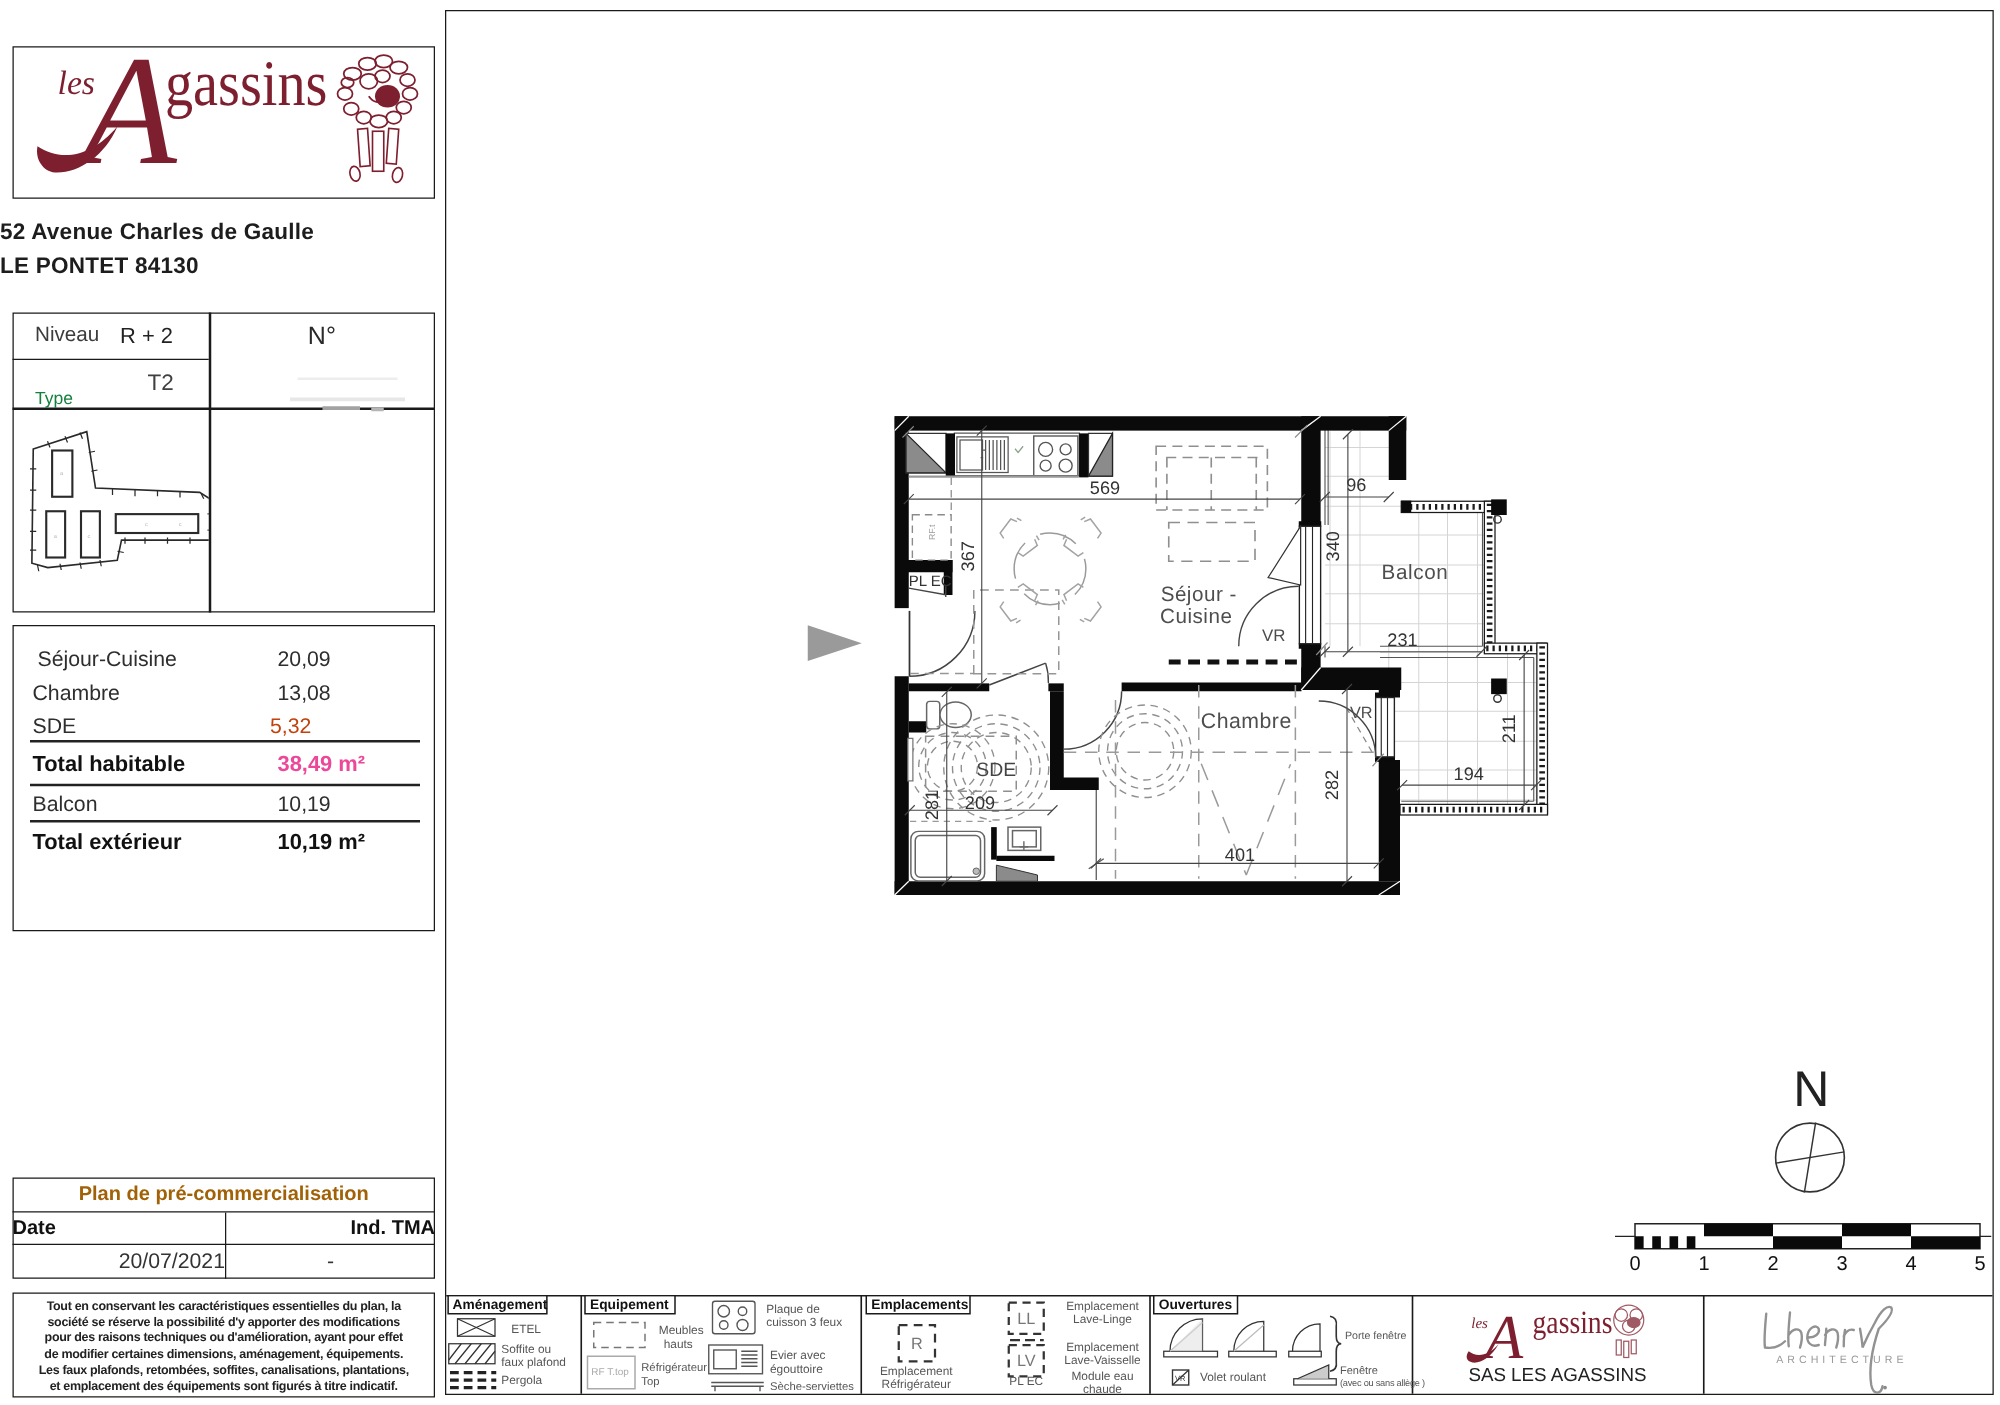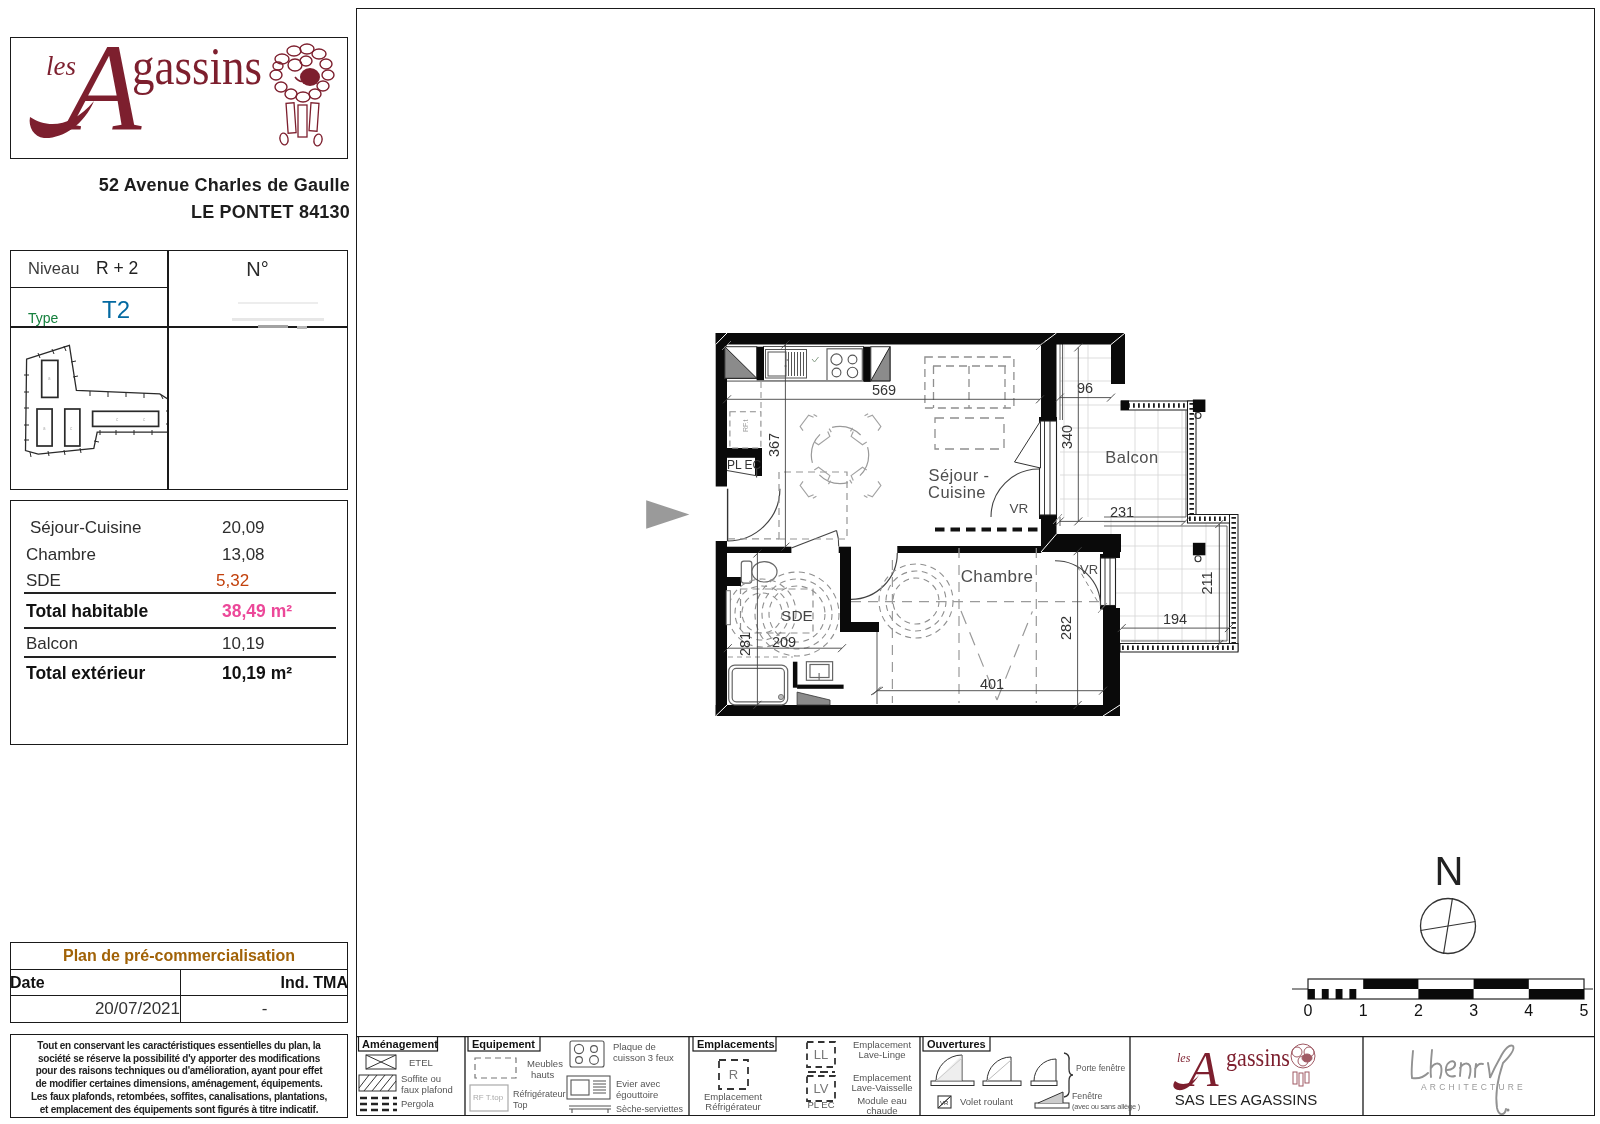--- a/index.html
+++ b/index.html
@@ -46,37 +46,37 @@
 <g stroke="#7d1f2e" stroke-width="1.3" fill="#fff">
 <rect x="277" y="66" width="8" height="30" transform="rotate(-4 281 80)"></rect>
 <rect x="288" y="68" width="9" height="32"></rect>
 <rect x="300" y="66" width="8" height="28" transform="rotate(4 304 80)"></rect>
 <ellipse cx="274" cy="102" rx="4" ry="6" transform="rotate(-12 274 102)"></ellipse>
 <ellipse cx="308" cy="103" rx="4" ry="6" transform="rotate(12 308 103)"></ellipse>
 </g>
 </svg>
 </div>
 
-<div class="abs" style="left:0;top:172px;width:350px;text-align:right;font-weight:bold;font-size:18px;line-height:27px;color:#1d1d1d;letter-spacing:0.2px">52 Avenue Charles de Gaulle<br>LE PONTET 84130</div>
+<div class="abs" style="left:0;top:172px;width:350px;text-align:left;font-weight:bold;font-size:18px;line-height:27px;color:#1d1d1d;letter-spacing:0.2px">52 Avenue Charles de Gaulle<br>LE PONTET 84130</div>
 
 <div class="box" style="left:10px;top:250px;width:338px;height:240px"></div>
 
 <div class="abs" style="left:167px;top:250px;width:1.6px;height:240px;background:#1a1a1a"></div>
 
 <div class="abs" style="left:10px;top:287px;width:157px;height:1.4px;background:#1a1a1a"></div>
 
 <div class="abs" style="left:10px;top:326px;width:338px;height:1.6px;background:#1a1a1a"></div>
 
 <div class="abs" style="left:28px;top:259px;font-size:16.5px;color:#3c3c3c">Niveau</div>
 
 <div class="abs" style="left:96px;top:258px;font-size:17.5px;color:#222">R + 2</div>
 
 <div class="abs" style="left:28px;top:310px;font-size:14px;color:#15803d">Type</div>
 
-<div class="abs" style="left:102px;top:296px;font-size:24px;color:#0369a1">T2</div>
+<div class="abs" style="left:118px;top:296px;font-size:18px;color:#404040">T2</div>
 
 <div class="abs" style="left:167px;top:258px;width:181px;text-align:center;font-size:20px;color:#2a2a2a">N°</div>
 
 <div class="abs" style="left:238px;top:302px;width:80px;height:2px;background:#ededed"></div>
 <div class="abs" style="left:232px;top:318px;width:92px;height:3px;background:#e7e7e7"></div>
 <div class="abs" style="left:258px;top:325px;width:30px;height:3px;background:#a2a2a2"></div>
 <div class="abs" style="left:297px;top:326px;width:10px;height:2.5px;background:#b5b5b5"></div>
 
 <svg class="abs" style="left:10px;top:330px" width="157" height="158" viewBox="10 330 157 158">
 <g stroke="#2a2a2a" stroke-width="1.3" fill="none">

